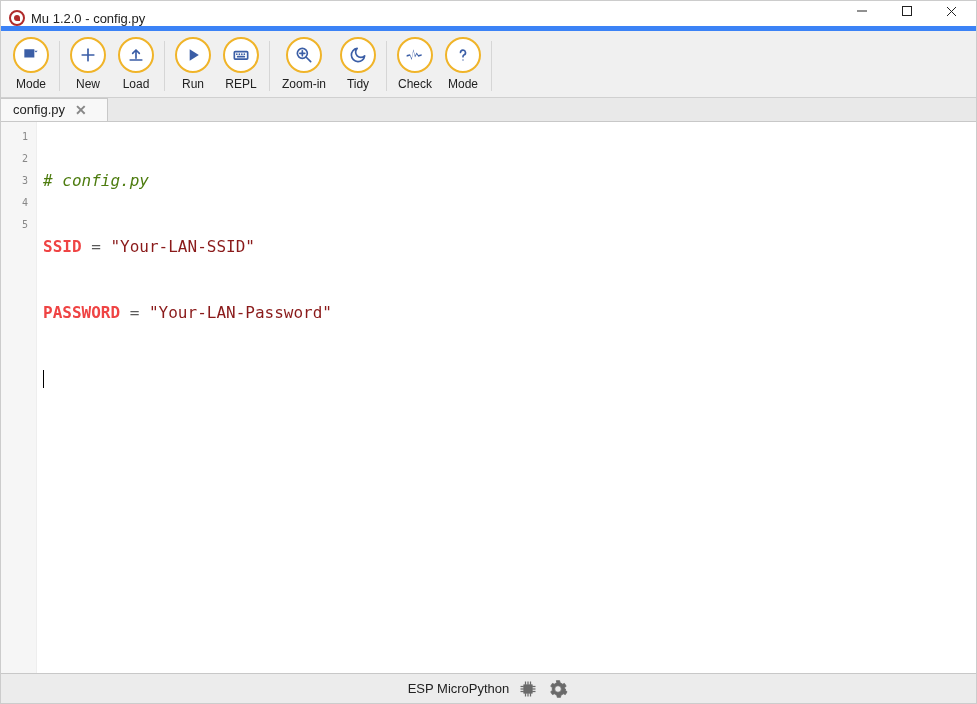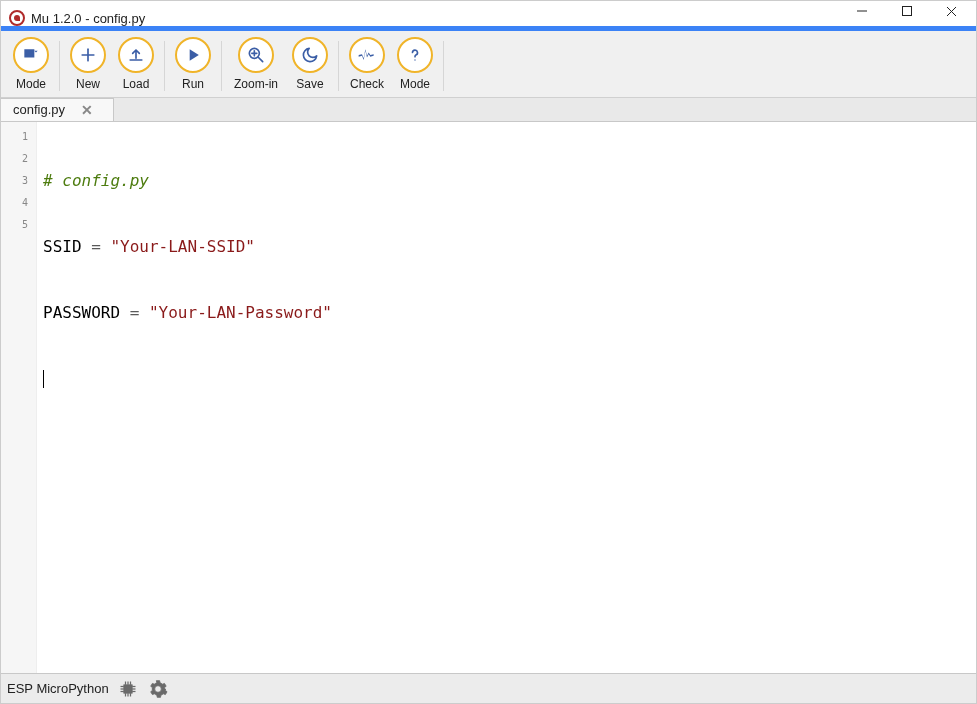--- a/index.html
+++ b/index.html
@@ -84,21 +84,21 @@
   align-items: center;
   border-bottom: 1px solid #c8c8c8;
   height: 24px;
 }
 .tab {
   background: #f8f8f8;
   border-right: 1px solid #c8c8c8;
   border-top: 1px solid #c8c8c8;
   padding: 3px 20px 3px 12px;
   display: flex; align-items: center;
-  gap: 16px;
+  gap: 10px;
   font-size: 13px;
   color: #222;
   margin-top: -1px;
 }
 .tab .close {
   color: #888;
   font-weight: bold;
   font-size: 14px;
 }
 .editor-area {
@@ -126,37 +126,37 @@
   flex: 1;
   padding: 4px 0 0 6px;
   font-family: "Consolas", "Menlo", monospace;
   font-size: 16px;
   line-height: 22px;
   position: relative;
   white-space: pre;
 }
 .code .line { height: 22px; }
 .c-comment { color: #4d7c0f; font-style: italic; }
-.c-ident { color: #000000; }
+.c-ident { color: #ef4444; font-weight: bold; }
 .c-op { color: #5a5a5a; }
 .c-string { color: #8a1a1a; }
 .caret {
   display: inline-block;
   width: 1px; height: 18px;
   background: #000;
   vertical-align: text-bottom;
   margin-left: 0;
 }
 .statusbar {
   height: 30px;
   background: #ececec;
   border-top: 1px solid #c8c8c8;
   display: flex;
   align-items: center;
-  justify-content: flex-start;
+  justify-content: center;
   padding: 0 6px;
   gap: 8px;
   font-size: 13px;
   color: #222;
 }
 .status-icon { width: 22px; height: 22px; display: flex; align-items: center; justify-content: center; color: #666; }
 .status-icon svg { stroke: #6a6a6a; fill: #6a6a6a; }
 </style>
 </head>
 <body>
@@ -214,40 +214,53 @@
   <div class="tool-sep"></div>
 
   <div class="tool-btn">
     <div class="tool-circle">
       <svg class="fill" viewBox="0 0 24 24">
           <path d="M8 5v14l11-7z"></path>
         </svg>
     </div>
     <div class="tool-label">Run</div>
   </div>
+  <div class="tool-btn">
+    <div class="tool-circle">
+      <svg viewBox="0 0 24 24">
+          <rect x="4" y="8" width="16" height="9" rx="1"></rect>
+          <line x1="7" y1="11" x2="7" y2="11"></line>
+          <line x1="10" y1="11" x2="10" y2="11"></line>
+          <line x1="13" y1="11" x2="13" y2="11"></line>
+          <line x1="16" y1="11" x2="16" y2="11"></line>
+          <line x1="8" y1="14" x2="16" y2="14"></line>
+        </svg>
+    </div>
+    <div class="tool-label">REPL</div>
+  </div>
   <div class="tool-sep"></div>
 
   <div class="tool-btn wide">
     <div class="tool-circle">
       <svg viewBox="0 0 24 24">
           <circle cx="10" cy="10" r="6"></circle>
           <line x1="15" y1="15" x2="20" y2="20"></line>
           <line x1="10" y1="7" x2="10" y2="13"></line>
           <line x1="7" y1="10" x2="13" y2="10"></line>
         </svg>
     </div>
     <div class="tool-label">Zoom-in</div>
   </div>
   <div class="tool-btn">
     <div class="tool-circle">
       <svg viewBox="0 0 24 24">
           <path d="M20 13A8 8 0 1 1 11 4a6 6 0 0 0 9 9z"></path>
         </svg>
     </div>
-    <div class="tool-label">Save</div>
+    <div class="tool-label">Tidy</div>
   </div>
   <div class="tool-sep"></div>
 
   <div class="tool-btn">
     <div class="tool-circle">
       <svg class="fill" viewBox="0 0 24 24">
           <path d="M2 12l4-1 2 5 2-11 2 8 2-4 2 3 4-1v2l-4 1-2-3-2 4-2-8-2 11-2-5-4 1z"></path>
         </svg>
     </div>
     <div class="tool-label">Check</div>

